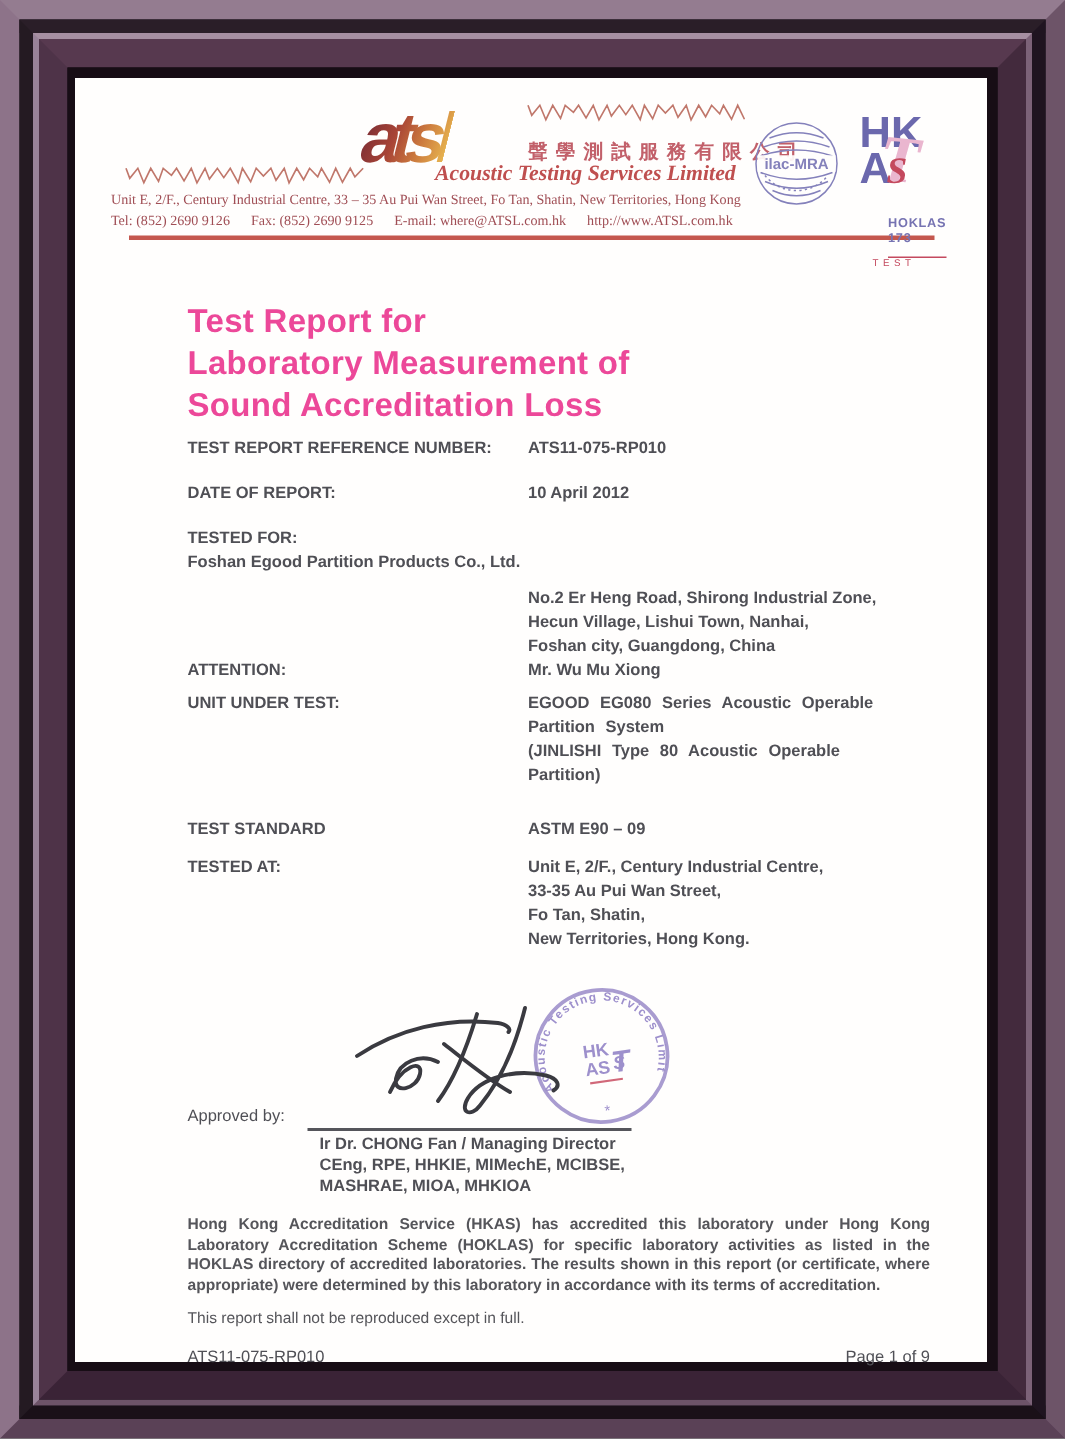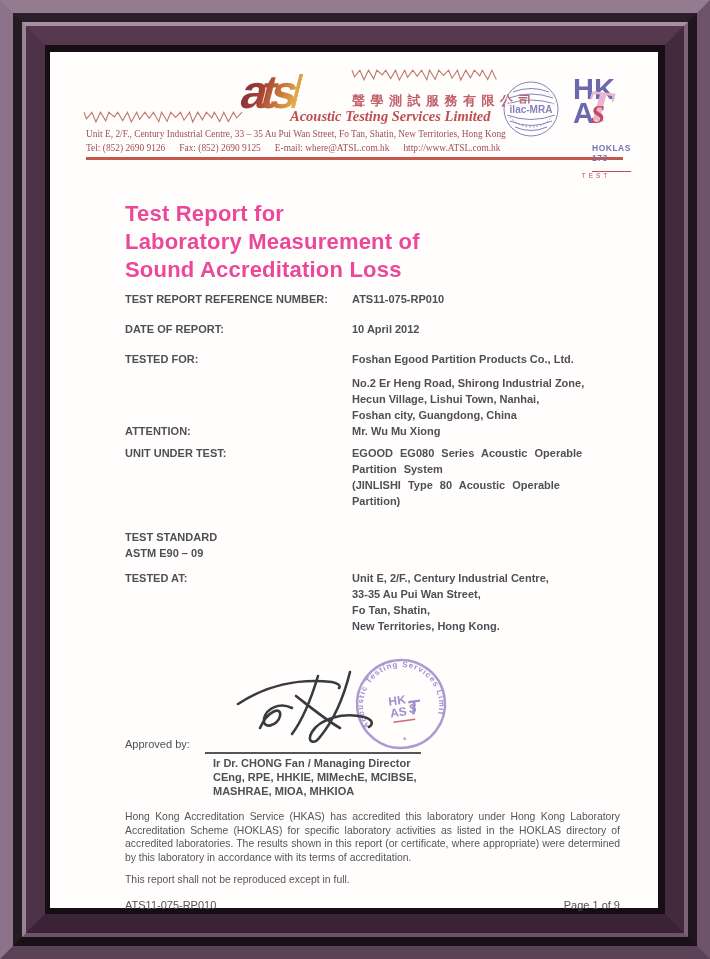--- a/index.html
+++ b/index.html
@@ -27,21 +27,21 @@
     position:absolute;left:192px;top:16px;
     font-size:47px;font-weight:800;letter-spacing:-6px;line-height:1;
     transform:skewX(-14deg);
     background:linear-gradient(100deg,#7e2f35 5%,#a84436 38%,#cc7a3e 68%,#e5b04e 96%);
     -webkit-background-clip:text;background-clip:text;color:transparent;
   }
   .zh{position:absolute;left:302px;top:40px;font-size:13px;font-weight:700;
       letter-spacing:5.5px;color:var(--c-brand_pink);white-space:nowrap;}
   .en{position:absolute;left:240px;top:56px;font-family:"Liberation Serif","DejaVu Serif",serif;
       font-style:italic;font-weight:700;font-size:14.5px;color:#bf4f4f;white-space:nowrap;}
-  .addr,.contact{position:absolute;left:36px;font-family:"Liberation Serif","DejaVu Serif",serif;
+  .addr,.contact{position:absolute;left:24px;font-family:"Liberation Serif","DejaVu Serif",serif;
       font-size:9.4px;color:var(--c-header_text);white-space:nowrap;}
   .addr{top:77px;}
   .contact{top:91px;display:flex;gap:14px;}
   .rule{position:absolute;left:36px;top:105px;width:537px;height:3px;background:var(--c-header_red);}
   .ilac{position:absolute;left:452px;top:28px;width:58px;height:58px;}
   .ilac .ln{fill:none;stroke:var(--c-ilac_blue);stroke-width:1;}
   .hkas{position:absolute;left:523px;top:26px;width:56px;text-align:left;}
   .hk-top,.hk-a{font-size:29px;font-weight:800;color:var(--c-hkas_blue);letter-spacing:0px;line-height:0.82;}
   .hk-row2{position:relative;height:28px;}
   .hk-a{position:absolute;left:0;top:0;}
@@ -53,36 +53,36 @@
         border-bottom:1.5px solid var(--c-hkas_red);display:inline-block;padding-bottom:8px;margin-left:19px;}
   .hk-sub{font-size:6.5px;color:var(--c-hkas_red);letter-spacing:3px;width:46px;text-align:center;}
   
   .content{position:relative;padding:148px 38px 0 75px;}
   .title{margin:0;font-size:22px;font-weight:700;line-height:28px;color:#ec4899;letter-spacing:0.2px;}
   .title span{display:block;}
   .rows{margin-top:7px;}
   .row{display:flex;font-size:11px;font-weight:700;line-height:16px;margin-bottom:14px;}
   .row .lbl{width:227px;flex:none;}
   .row .val{flex:1;white-space:pre-line;}
-  .row.tight{margin-bottom:8px;}
+  .row.tight{margin-bottom:8px;flex-direction:column;}
   .row.addr4{margin-bottom:0;}
   .row.att{margin-bottom:6px;}
   .row.uut{margin-bottom:20px;}
-  .row.std{margin-bottom:9px;flex-direction:column;}
+  .row.std{margin-bottom:9px;}
   .row.uut .val{word-spacing:4px;}
   
   .sig{position:relative;height:140px;margin-top:30px;}
   .stamp{position:absolute;left:228px;top:-8px;width:96px;height:96px;opacity:0.85;transform:rotate(-8deg);}
   .sigsvg{position:absolute;left:95px;top:-2px;width:212px;height:92px;}
   .sigsvg path{fill:none;stroke:#3a3a40;stroke-width:2.6;stroke-linecap:round;}
   .apb{position:absolute;left:0;top:74px;font-size:11px;}
   .sigline{position:absolute;left:80px;top:88px;width:216px;border-top:2px solid #55555b;}
   .signame{position:absolute;left:88px;top:92px;font-size:11px;font-weight:700;line-height:14px;}
   
-  .acc{margin:6px 0 0 0;font-size:10.4px;font-weight:400;line-height:13.5px;text-align:justify;color:#55555a;}
+  .acc{margin:6px 0 0 0;font-size:10.4px;font-weight:700;line-height:13.5px;text-align:justify;color:#55555a;}
   .repr{margin:10px 0 0 0;font-size:10.4px;color:#55555a;}
   .pfoot{display:flex;justify-content:space-between;margin-top:14px;font-size:11px;color:#505056;}
   .stamp text{fill:var(--c-stamp_purple);}
 </style>
 </head>
 <body>
 
 <div>
   <div class="abs f-b1"></div>
   <div class="abs f-groove"></div>

